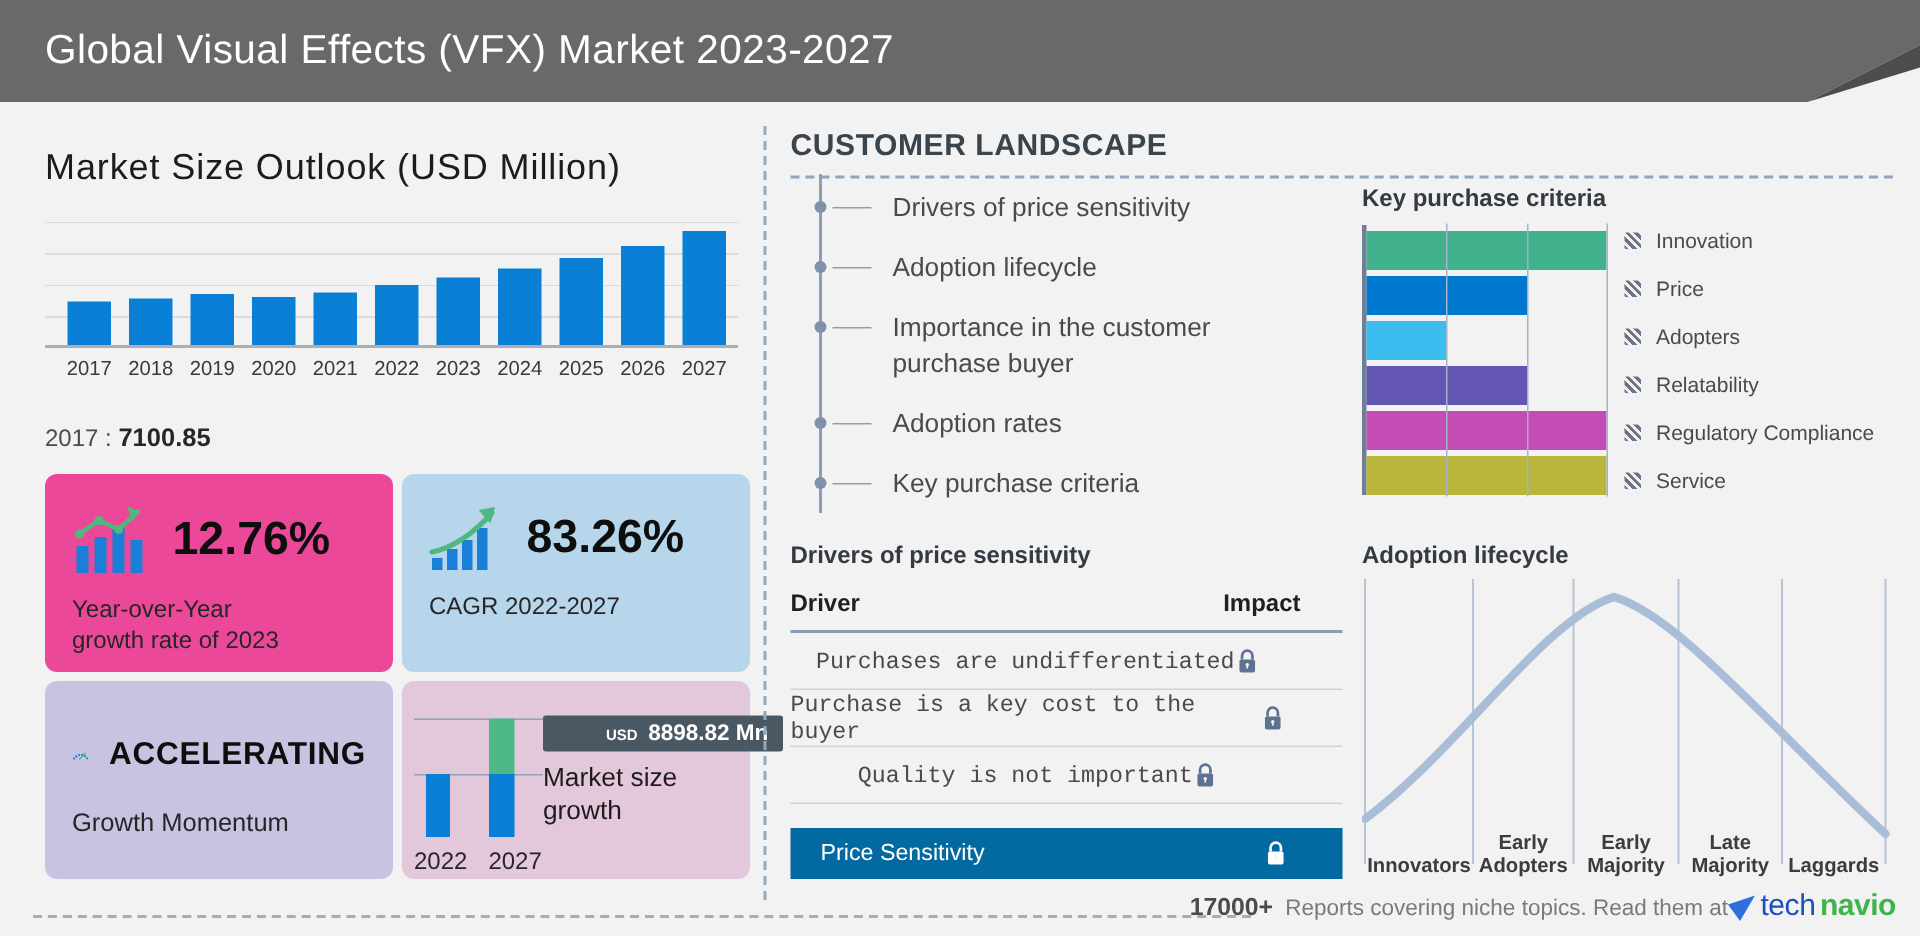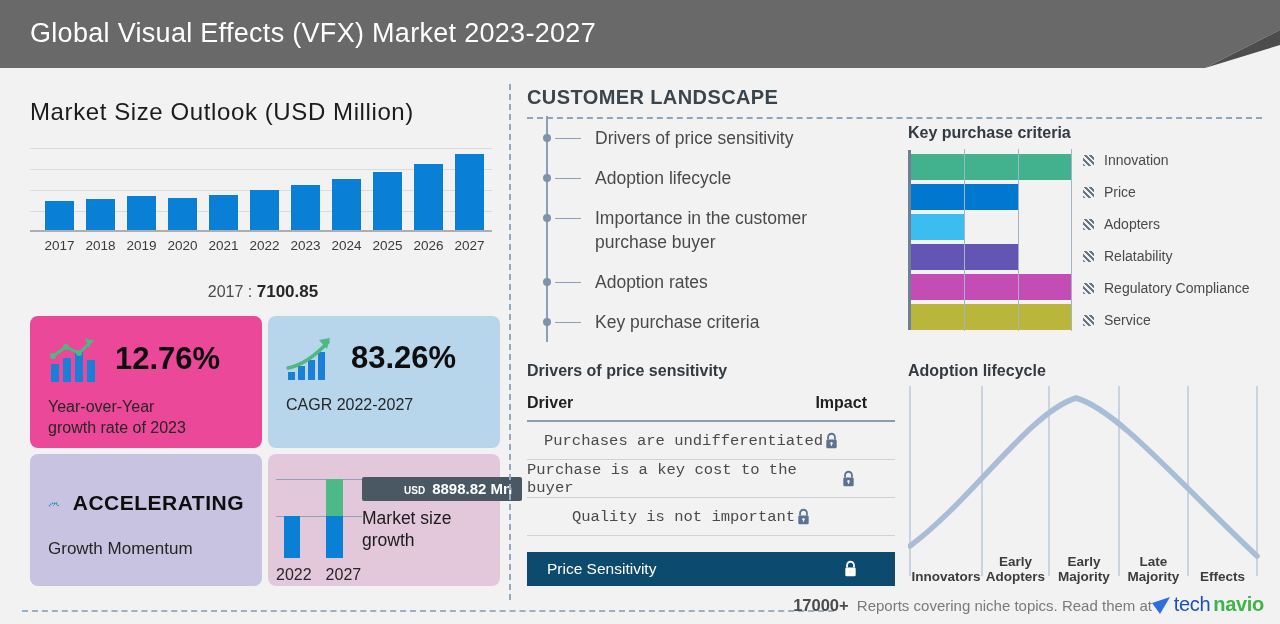--- a/index.html
+++ b/index.html
@@ -19,21 +19,21 @@
   .plot {
     position:relative; height:84px; width:462px;
     border-bottom:2px solid #aeaeb0;
     background-image:repeating-linear-gradient(to bottom,#dbdbdd 0,#dbdbdd 1px,transparent 1px,transparent 21px);
     display:flex; align-items:flex-end; gap:12px; padding-left:15px;
   }
   .vbar { width:29px; background:#0a7fd6; }
   .xlabels { display:flex; gap:12px; padding-left:15px; margin-top:6px; height:18px; }
   .xl { position:relative; width:29px; }
   .xl span { position:absolute; left:50%; transform:translateX(-50%); white-space:nowrap; font-size:13.5px; color:#3a3a3a; }
-  .callout { margin-top:26px; font-size:16px; color:#4b4b4b;text-align:center; }
+  .callout { margin-top:26px; font-size:16px; color:#4b4b4b; }
   .callout b { color:#262626; font-size:17px; }
   
   .cards { margin-top:14px; display:grid; grid-template-columns:232px 232px; grid-gap:6px; }
   .card { border-radius:8px; height:132px; padding:18px 18px 0 18px; position:relative; }
   .card.green { background:#ec4899; }
   .card.blue  { background:#b7d5eb; }
   .card.lav   { background:#c8c3e1; }
   .card.pink  { background:#e3c7da; }
   .card .top { display:flex; align-items:center; gap:13px; }
   .big { font-size:31px; font-weight:700; color:#0e0e0e; }
@@ -335,21 +335,21 @@
             <span class="lock-slot">
               <svg width="17" height="18" viewBox="0 0 24 26">
                 <path d="M7 11V7.5a5 5 0 0 1 10 0V11" fill="none" stroke="currentColor" stroke-width="2.6"></path>
                 <rect x="4.5" y="11" width="15" height="12.5" rx="1.8" fill="currentColor"></rect>
                 <circle cx="12" cy="16.2" r="1.7" fill="#f2f2f3"></circle>
                 <rect x="11.2" y="16.5" width="1.6" height="3.4" fill="#f2f2f3"></rect>
               </svg>
             </span>
           </div>
         </div>
-      <div class="hl-row" id="hl-row" style="background: #0c4a6e; margin-top: 16px;">
+      <div class="hl-row" id="hl-row" style="background: #0369a1; margin-top: 16px;">
         <span>Price Sensitivity</span>
         <span class="lock-slot">
             <svg width="17" height="18" viewBox="0 0 24 26">
               <path d="M7 11V7.5a5 5 0 0 1 10 0V11" fill="none" stroke="currentColor" stroke-width="2.6"></path>
               <rect x="4.5" y="11" width="15" height="12.5" rx="1.8" fill="currentColor"></rect>
               <circle cx="12" cy="16.2" r="1.7" fill="#f2f2f3"></circle>
               <rect x="11.2" y="16.5" width="1.6" height="3.4" fill="#f2f2f3"></rect>
             </svg>
           </span>
       </div>
@@ -362,21 +362,21 @@
           <g stroke="#b4c3d6" stroke-width="1.3">
             <line x1="2" y1="0" x2="2" y2="190"></line>
             <line x1="74" y1="0" x2="74" y2="190"></line>
             <line x1="141" y1="0" x2="141" y2="190"></line>
             <line x1="211" y1="0" x2="211" y2="190"></line>
             <line x1="280" y1="0" x2="280" y2="190"></line>
             <line x1="349" y1="0" x2="349" y2="190"></line>
           </g>
           <path d="M 2 160 C 64 114 122 26 168 12 C 210 24 272 98 349 170" fill="none" stroke="#a9bdd6" stroke-width="5.5" stroke-linecap="round"></path>
         </svg>
-      <div class="lc-label" style="left: 38px;">Innovators</div><div class="lc-label" style="left: 107.5px;">Early<br>Adopters</div><div class="lc-label" style="left: 176px;">Early<br>Majority</div><div class="lc-label" style="left: 245.5px;">Late<br>Majority</div><div class="lc-label" style="left: 314.5px;">Effects</div></div>
+      <div class="lc-label" style="left: 38px;">Innovators</div><div class="lc-label" style="left: 107.5px;">Early<br>Adopters</div><div class="lc-label" style="left: 176px;">Early<br>Majority</div><div class="lc-label" style="left: 245.5px;">Late<br>Majority</div><div class="lc-label" style="left: 314.5px;">Laggards</div></div>
     </div>
   </div>
 
   <div class="footer-line"></div>
   <div class="footer">
     <b>17000+</b>
     <span>Reports covering niche topics. Read them at</span>
   </div>
   <div class="brand">
     <svg width="20" height="20" viewBox="0 0 20 20">

